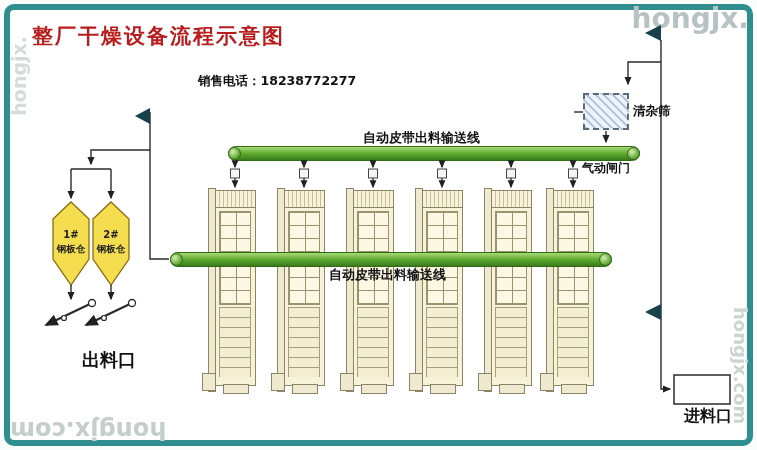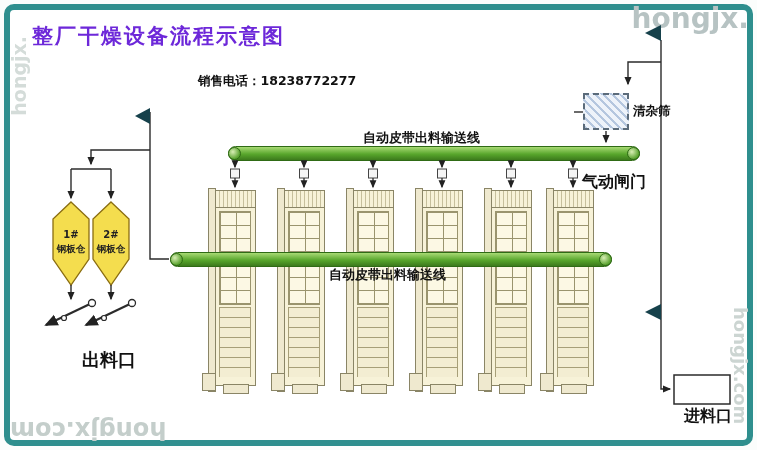--- a/index.html
+++ b/index.html
@@ -12,31 +12,31 @@
     border-radius:10px; background:#ffffff; z-index:0;
   }
   .wm { position:absolute; z-index:1; color:#bfc9c7; font-weight:bold; pointer-events:none; }
   .wm-tr { right:8px; top:2px; font-size:28px; color:#b7c3c3; }
   .wm-bl { left:10px; bottom:6px; font-size:24px; transform:rotate(180deg); color:#c4cecb; }
   .wm-tl { left:8px; top:36px; writing-mode:vertical-rl; transform:rotate(180deg); font-size:19px; color:#d4dcd9; }
   .wm-br { right:6px; bottom:26px; writing-mode:vertical-rl; font-size:18px; color:#ccd5d2; }
 
   .title {
     position:absolute; left:32px; top:22px; z-index:6;
-    font-size:21px; font-weight:bold; color:#6d28d9; letter-spacing:2px;
+    font-size:21px; font-weight:bold; color:#b91c1c; letter-spacing:2px;
   }
   .company {
     position:absolute; left:198px; top:72px; z-index:6;
     font-size:12.5px; font-weight:bold; color:#111; line-height:1.4;
   }
 
   .label { position:absolute; z-index:6; font-weight:bold; color:#111; white-space:nowrap; }
   .top-conveyor-label { left:363px; top:129px; font-size:13px; }
   .belt-label { left:329px; top:264px; height:21px; display:flex; align-items:center; font-size:13px; }
-  .gate-label { left:582px; top:172px; font-size:16px;font-family:Liberation Mono, monospace; }
+  .gate-label { left:582px; top:160px; font-size:12px;font-family:Liberation Mono, monospace; }
   .sieve-label { left:633px; top:103px; font-size:12.5px; }
   .outlet-label { left:82px; top:348px; font-size:18px; }
   .inlet-label { left:684px; top:406px; font-size:16px; }
 
   .conveyor {
     position:absolute; height:15px; border-radius:8px; box-sizing:border-box;
     background:linear-gradient(180deg,#a8da74 0%,#58a62c 55%,#3c7a1c 100%);
     border:1px solid #2f6b15;
   }
   .conveyor::before, .conveyor::after {

